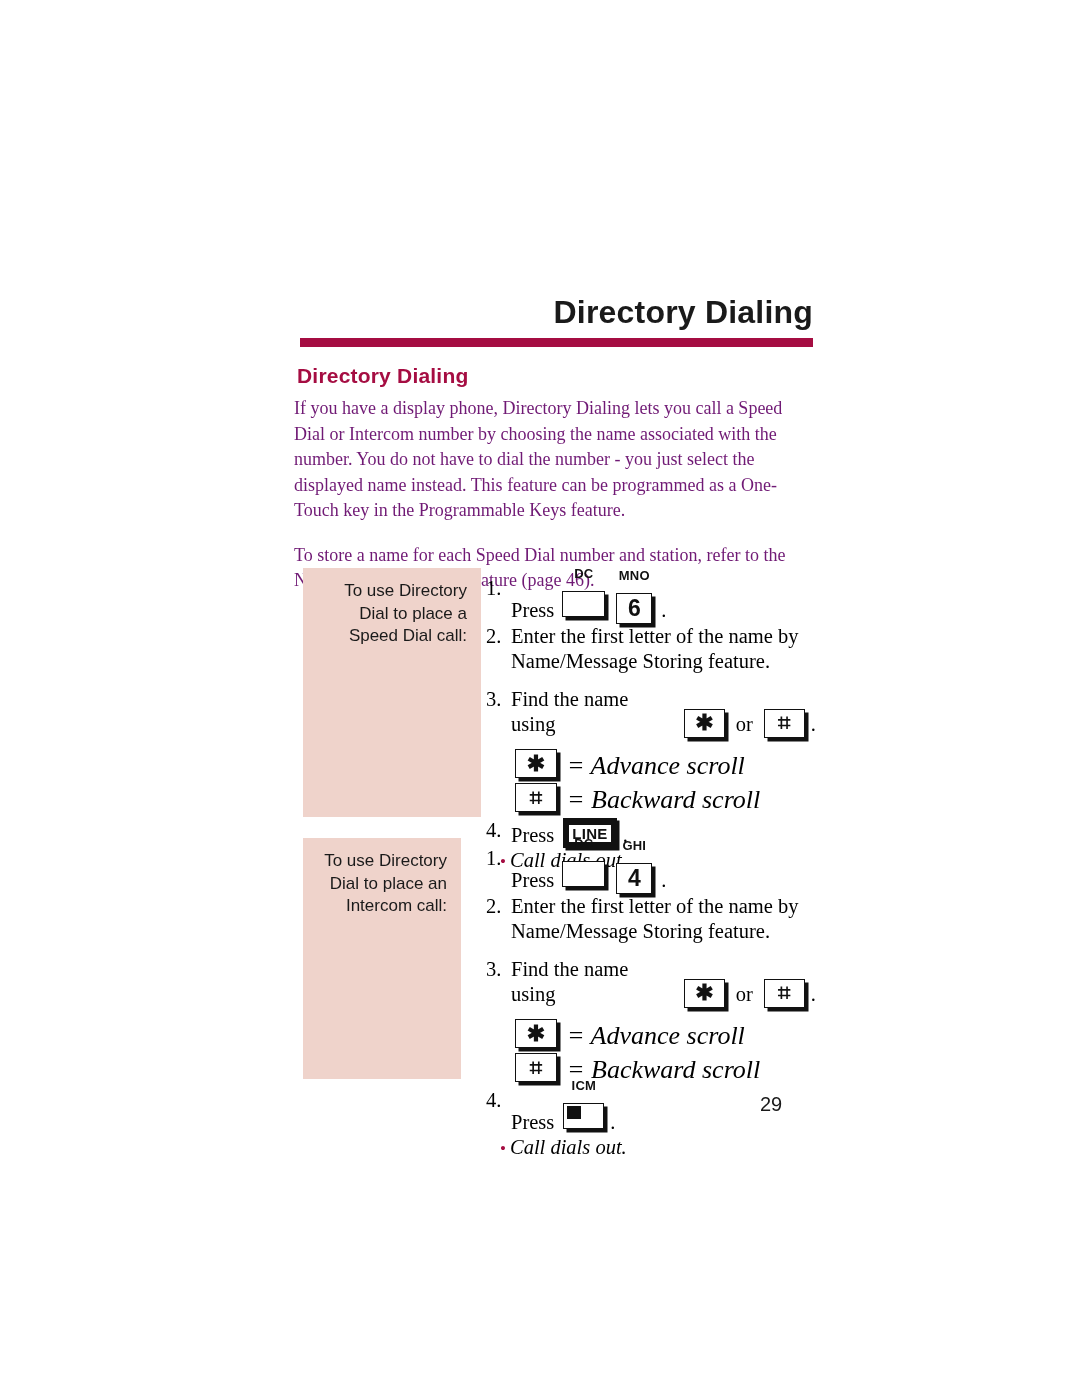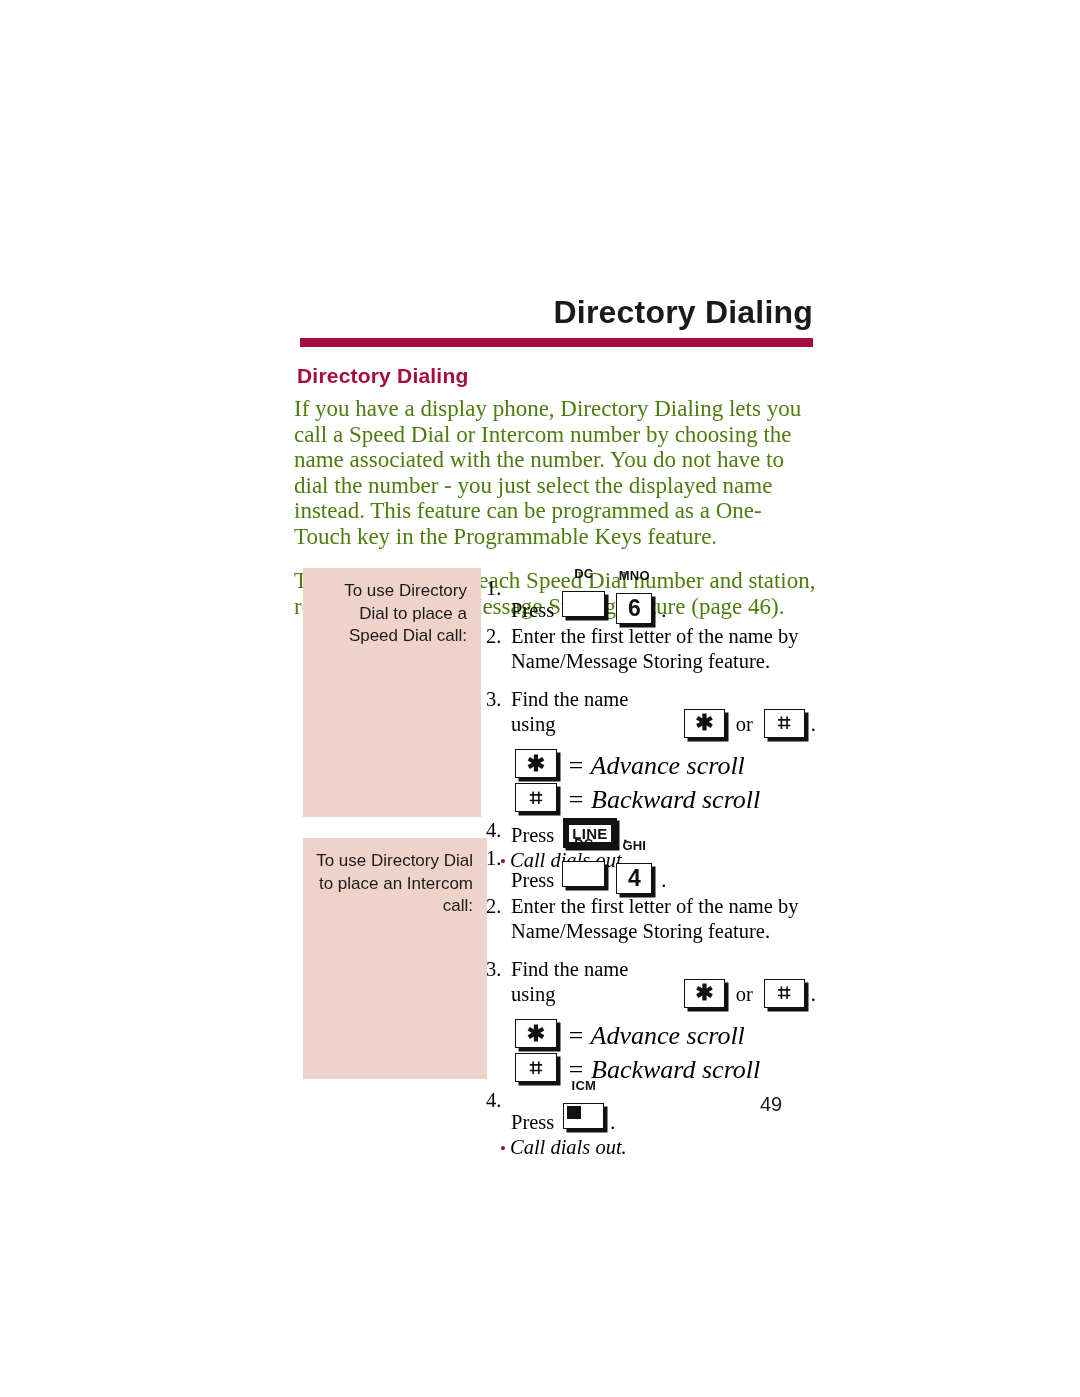--- a/index.html
+++ b/index.html
@@ -55,42 +55,42 @@
     color: #a50d42;
     letter-spacing: 0.2px;
   }
 
   
   .intro {
     position: absolute;
     left: 294px;
     top: 396px;
     width: 522px;
-    font-size: 23px;
+    font-size: 18px;
     line-height: 25.5px;
-    color: #4d7c0f;
+    color: #701a75;
     text-align: left;
   }
   .intro p { margin: 0 0 19px 0; }
   .intro p:last-child { margin-bottom: 0; }
 
   
   .shade-box {
     position: absolute;
     background: #efd3cb;
     box-sizing: border-box;
     padding: 12px 14px 0 10px;
     text-align: right;
     font-family: "Liberation Sans", sans-serif;
     font-size: 17px;
     line-height: 22.5px;
     color: #1a1a1a;
   }
   #shade-box-1 { left: 303px; top: 568px; width: 178px; height: 249px; }
-  #shade-box-2 { left: 303px; top: 838px; width: 184px; height: 241px; }
+  #shade-box-2 { left: 303px; top: 838px; width: 158px; height: 241px; }
 
   
   .steps {
     position: absolute;
     left: 486px;
     width: 330px;
     font-size: 20.5px;
     line-height: 25.5px;
     color: #000;
   }
@@ -395,15 +395,15 @@
       </span>
       <span style="width:6px"></span>
       <span>.</span>
     </div>
 
     <div class="note">
       <span class="dot">•</span><span>Call dials out.</span>
     </div>
   </div>
 
-  <div class="folio">49</div>
+  <div class="folio">29</div>
 
 </div>
 
 </body></html>

